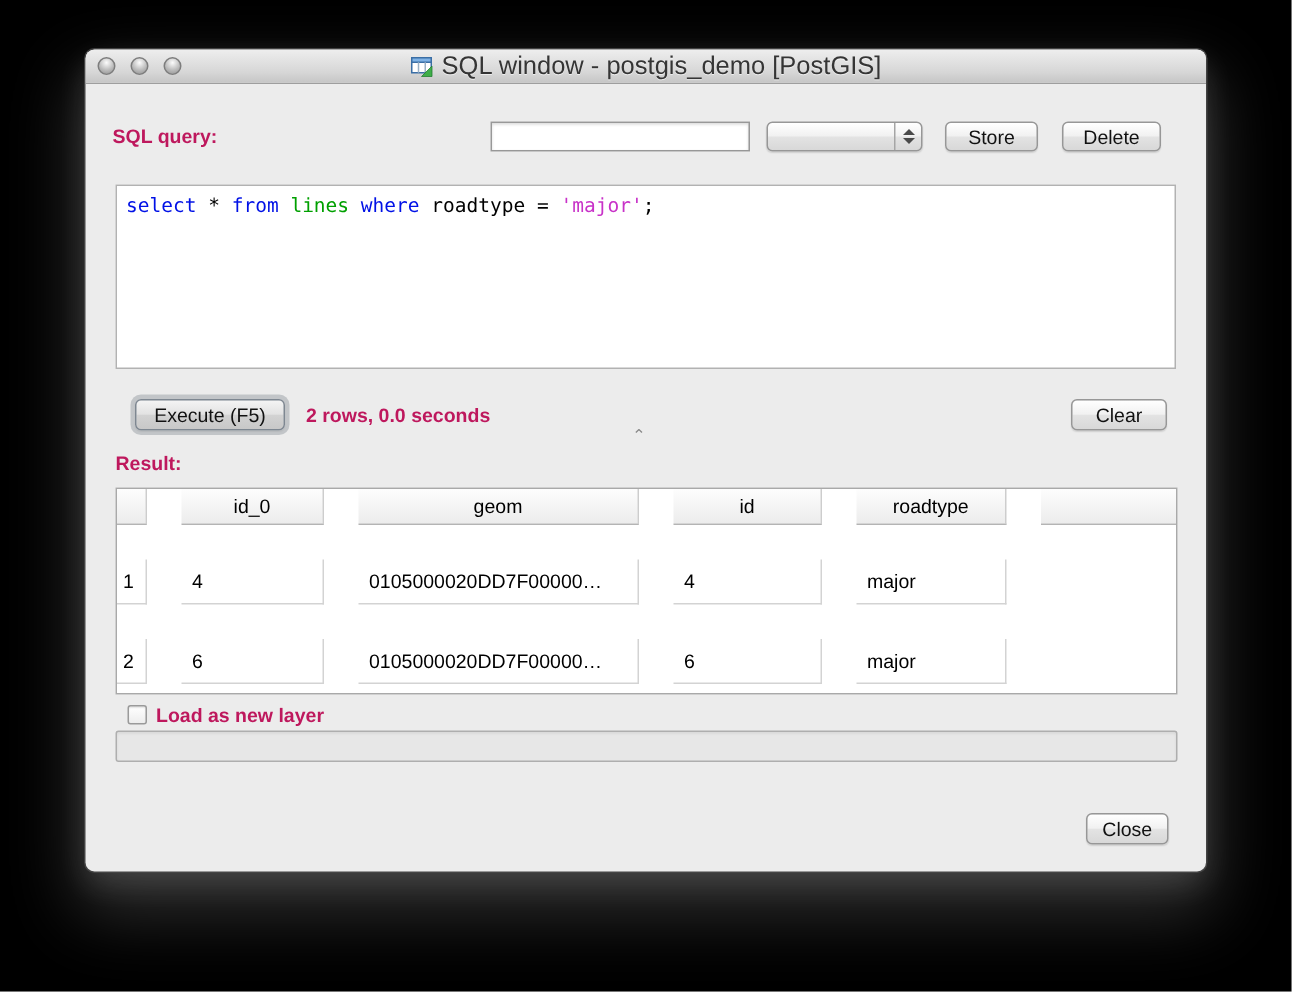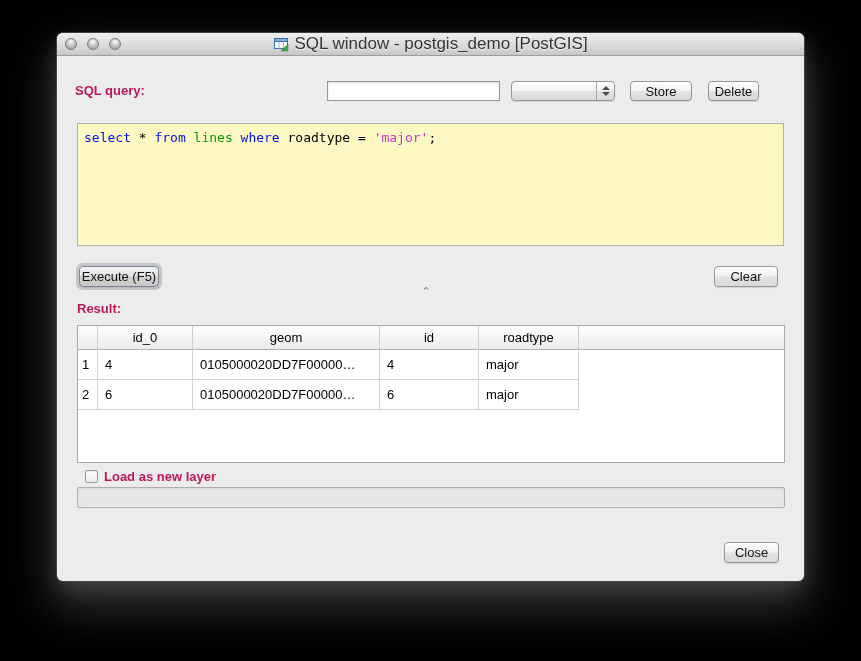--- a/index.html
+++ b/index.html
@@ -58,46 +58,46 @@
   .combo .combo-value{flex:1;font-size:13px;padding:0 6px;color:#000;}
   .combo .stepper{
     width:17px;align-self:stretch;border-left:1px solid #a5a5a5;
     display:flex;flex-direction:column;align-items:center;justify-content:center;gap:2px;
   }
   .tri-up{width:0;height:0;border-left:4px solid transparent;border-right:4px solid transparent;border-bottom:4px solid #4a4a4a;}
   .tri-down{width:0;height:0;border-left:4px solid transparent;border-right:4px solid transparent;border-top:4px solid #4a4a4a;}
   
   .sql-editor{
     position:absolute;left:20px;top:90px;width:707px;height:123px;
-    background:#fef9c3;border:1px solid #b2b2b2;box-sizing:border-box;
+    background:#ffffff;border:1px solid #b2b2b2;box-sizing:border-box;
     padding:6px 6px;
   }
   .sql-text{
     font-family:"DejaVu Sans Mono", monospace;font-size:13px;white-space:pre;
   }
   
   .execute-btn{
-    left:22px;top:233px;width:80px;height:21px;
+    left:33px;top:233px;width:100px;height:21px;
     border-color:#7e8791;
     background:linear-gradient(#f4f4f4,#e2e2e2 48%,#d2d2d2 52%,#c8c8c8);
     box-shadow:0 0 0 3px rgba(145,150,158,.45), 0 1px 1px rgba(0,0,0,.1);
   }
   .status-text{left:147px;top:233px;line-height:21px;}
   .clear-btn{left:657px;top:233px;width:64px;height:21px;}
   .splitter-caret{
     position:absolute;left:362px;top:254px;width:14px;height:9px;
     color:#8a8a8a;font-size:11px;line-height:9px;text-align:center;
   }
   
   .result-label{left:20px;top:268px;}
   .result-table{
     position:absolute;left:20px;top:292px;width:708px;height:138px;
     background:#fff;border:1px solid #a9a9a9;box-sizing:border-box;
     display:grid;grid-template-columns:20px 95px 187px 99px 100px 1fr;
-    grid-template-rows:24px 30px 30px;align-content:start;overflow:hidden;
+    grid-template-rows:24px 30px 30px;align-content:start;overflow:hidden;gap:23px;
   }
   .th{
     background:linear-gradient(#fdfdfd,#ececec);
     border-bottom:1px solid #b4b4b4;border-right:1px solid #cdcdcd;
     font-size:13px;color:#000;display:flex;align-items:center;justify-content:center;
     box-sizing:border-box;
   }
   .th.filler{border-right:none;}
   .td{
     border-bottom:1px solid #d3d3d3;border-right:1px solid #d3d3d3;
@@ -149,27 +149,28 @@
   <span class="lbl" style="left:18px;top:50px;">SQL query:</span>
   <input class="text-input" style="left: 270px; top: 48px; width: 173px;" type="text" value="">
   <div class="combo" style="left:454px;top:48px;width:104px;">
     <span class="combo-value"></span>
     <span class="stepper">
       <span class="tri-up"></span>
         <span class="tri-down"></span>
     </span>
   </div>
   <button class="btn" style="left:573px;top:48px;width:62px;">Store</button>
-  <button class="btn" style="left:651px;top:48px;width:51px;">Delete</button>
+  <button class="btn" style="left:651px;top:48px;width:66px;">Delete</button>
 
   <div class="sql-editor">
     <div class="sql-text"><span style="color: rgb(0, 17, 230);">select</span><span style="color: rgb(0, 0, 0);"> * </span><span style="color: rgb(0, 17, 230);">from</span><span style="color: rgb(0, 0, 0);"> </span><span style="color: rgb(0, 160, 0);">lines</span><span style="color: rgb(0, 0, 0);"> </span><span style="color: rgb(0, 17, 230);">where</span><span style="color: rgb(0, 0, 0);"> roadtype = </span><span style="color: rgb(200, 50, 200);">'major'</span><span style="color: rgb(0, 0, 0);">;</span></div>
   </div>
 
   <button class="btn execute-btn">Execute (F5)</button>
+  <span class="lbl status-text">2 rows, 0.0 seconds</span>
   <button class="btn clear-btn">Clear</button>
   <div class="splitter-caret">⌃</div>
 
   <span class="lbl result-label">Result:</span>
 
   <div class="result-table">
 
     <div class="th"></div>
     <div class="th">id_0</div>
     <div class="th">geom</div>

